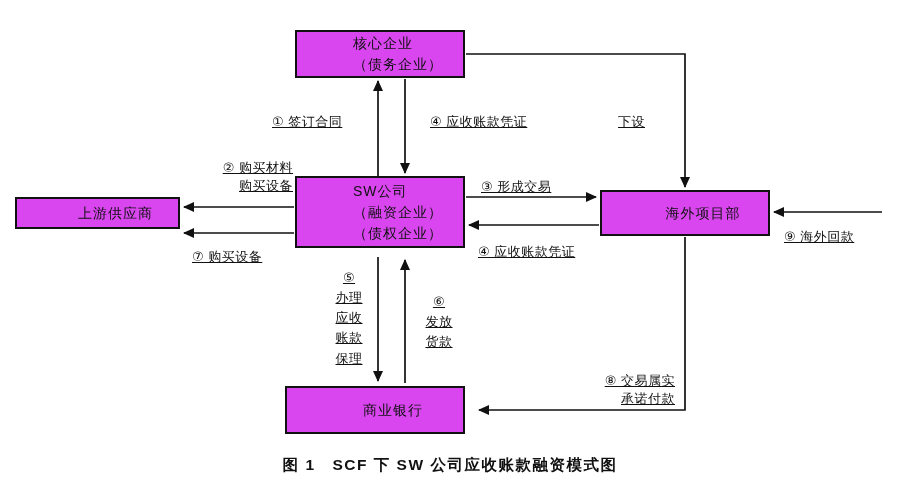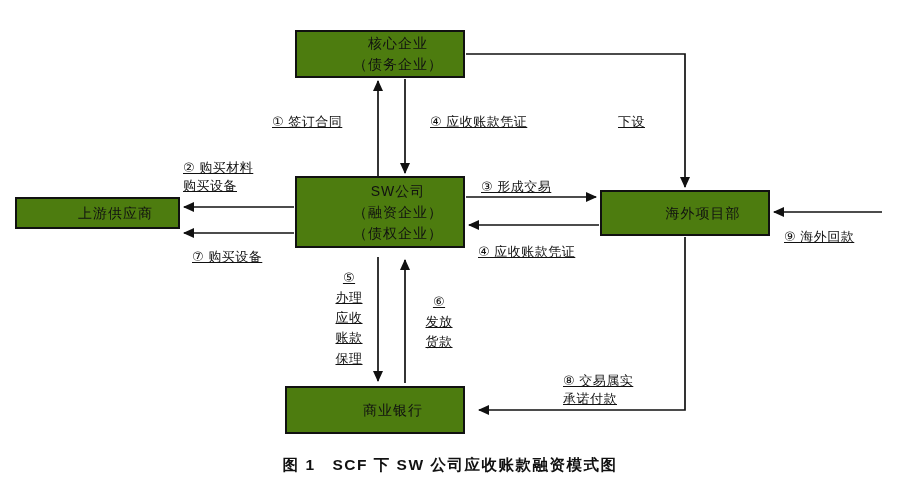--- a/index.html
+++ b/index.html
@@ -5,28 +5,28 @@
   html,body { margin:0; padding:0; background:#ffffff; }
   .canvas {
     position:relative; width:900px; height:499px; background:#ffffff;
     font-family:"Liberation Sans","DejaVu Sans",sans-serif; color:#111;
     overflow:hidden;
   }
   svg.arrows { position:absolute; left:0; top:0; width:900px; height:499px; }
   .node {
     position:absolute; box-sizing:border-box;
     display:flex; align-items:center; justify-content:center;
-    text-align:center; border:2px solid #111; background:#4d7c0f;
+    text-align:left; border:2px solid #111; background:#d946ef;
     font-size:14px; line-height:1.5; white-space:pre-line; letter-spacing:1px;padding-left:36px;
   }
   .lbl {
     position:absolute; font-size:13px; line-height:1.4;
     white-space:pre-line; letter-spacing:0.5px;text-decoration:underline;
   }
-  .ctr { text-align:left; }
+  .ctr { text-align:right; }
   .vstack { line-height:1.55; text-align:center; }
   .caption {
     position:absolute; left:0; right:0; top:455px; text-align:center;
     font-weight:700; font-size:15.5px; letter-spacing:1.5px;
   }
 </style>
 </head>
 <body>
 
 <div class="canvas">

